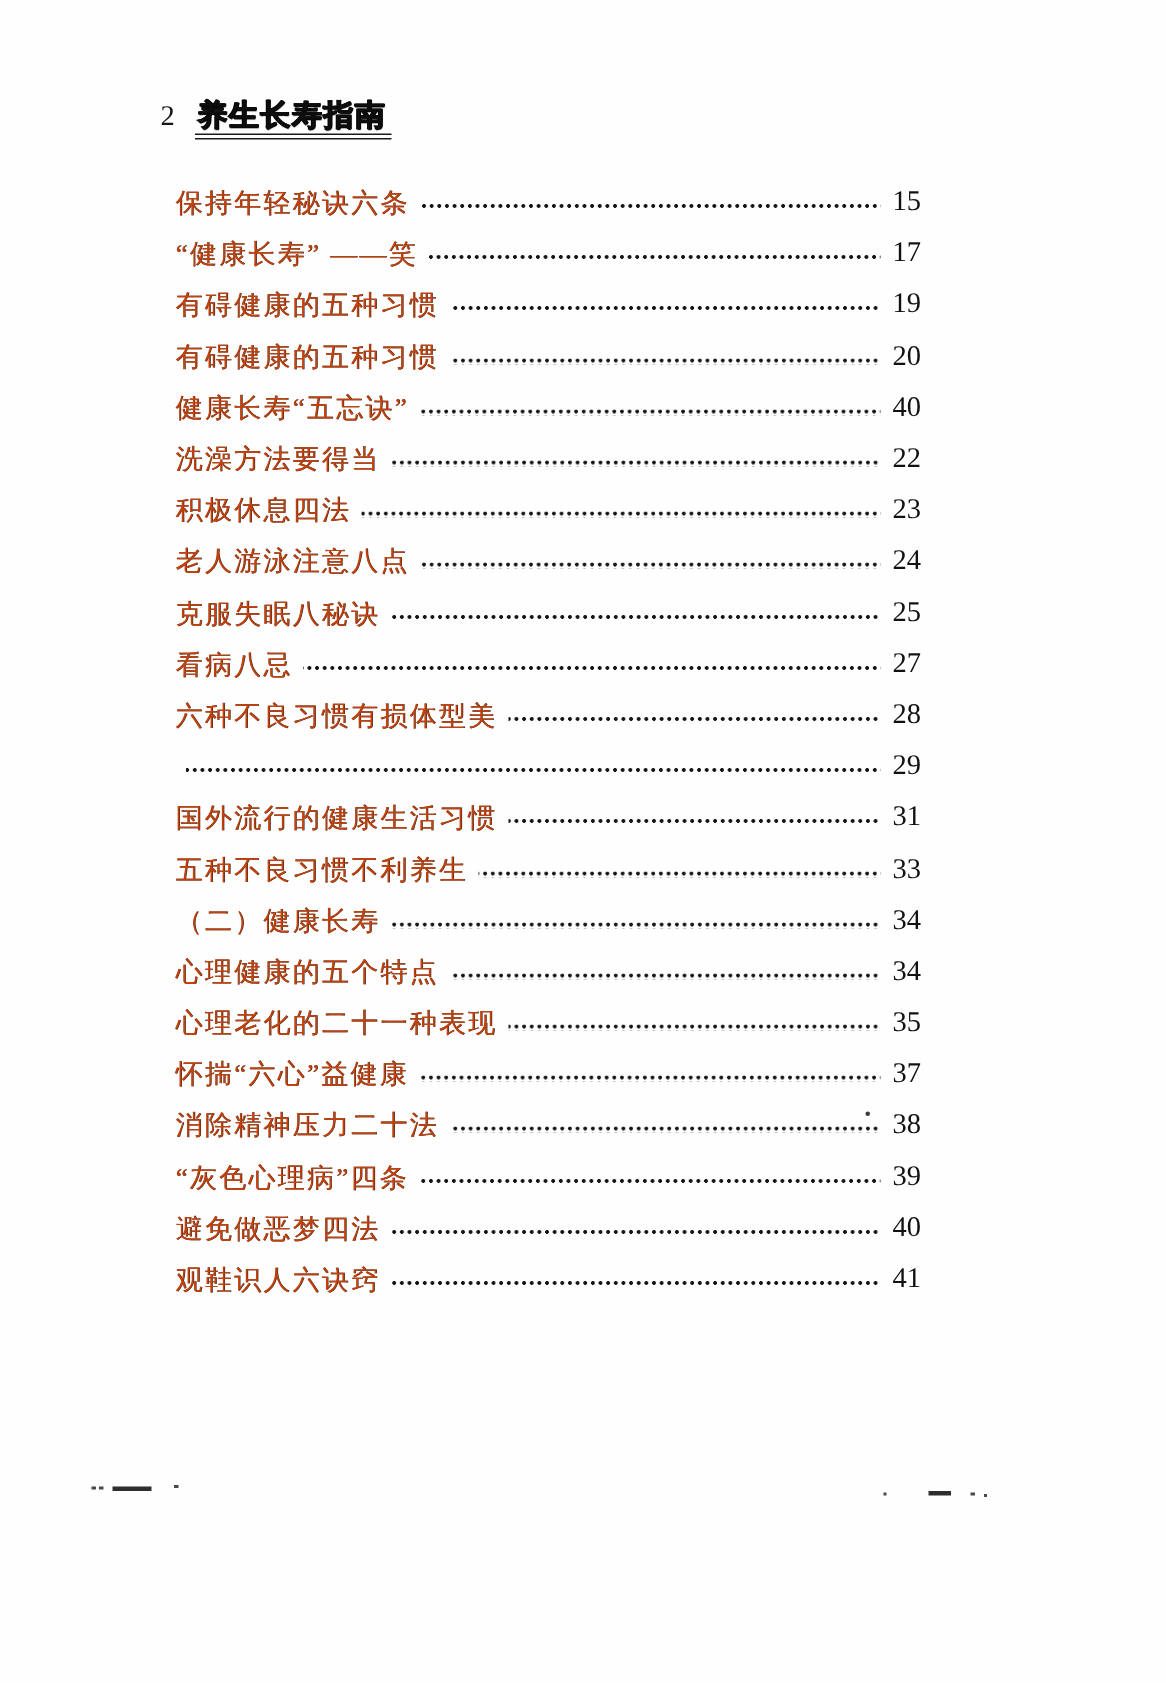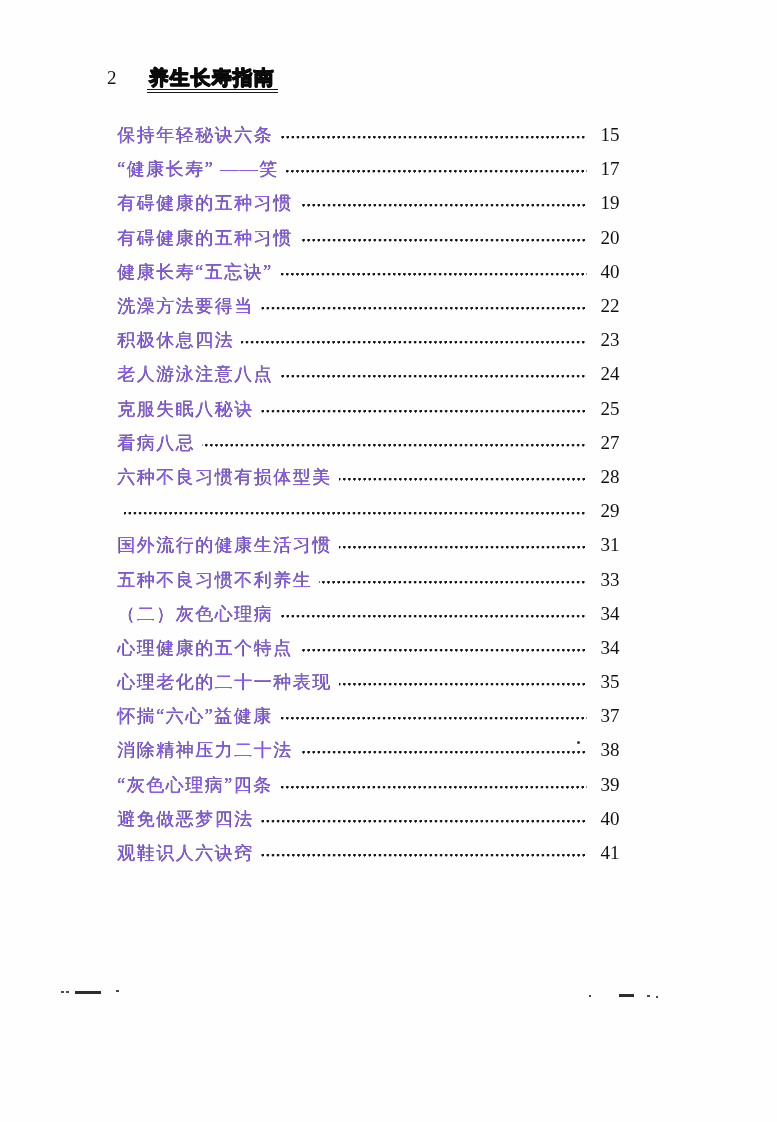--- a/index.html
+++ b/index.html
@@ -24,21 +24,21 @@
     display: flex;
     align-items: flex-start;
   }
   #folio {
     font-size: 19px;
     line-height: 24px;
     letter-spacing: 0;
     color: #161616;
   }
   #header-title {
-    margin-left: 30px;
+    margin-left: 13px;
     font-size: 20px;
     line-height: 22px;
     font-weight: 700;
     letter-spacing: 1px;
     color: #0d0d0d;
     
     text-shadow: 0.7px 0 0 #000, -0.5px 0 0 #000, 0 0.6px 0 #000, 0.4px 0.7px 0.6px #000;
     border-bottom: 4px double #1a1a1a;
     padding: 0 3px 1px 2px;
     filter: blur(0.2px);
@@ -52,38 +52,38 @@
   }
   .toc-row {
     display: flex;
     align-items: center;
     height: 34.2px;
     white-space: nowrap;
   }
   .toc-title {
     font-size: 18px;
     letter-spacing: 1.5px;
-    color: #8b5cf6;
+    color: #c2410c;
     flex: 0 0 auto;
     text-shadow: 0.3px 0.3px 0 #222;
   }
   .leader {
     flex: 1 1 auto;
     align-self: center;
     height: 4px;
     margin: 6px 8px 0 7px;
     background-image: radial-gradient(circle at 1.3px 1.3px, #161616 1.15px, rgba(0,0,0,0) 1.45px);
     background-size: 5.1px 4px;
     background-repeat: repeat-x;
     background-position: right center;
   }
   .toc-page {
     flex: 0 0 auto;
     width: 30px;
-    text-align: center;
+    text-align: left;
     font-size: 19px;
     color: #111;
   }
   
   .artifact {
     position: absolute;
     background: #4a4a4a;
   }
   #art-l1 { left: 61px;  top: 991px; width: 3px;  height: 2px; }
   #art-l2 { left: 66px;  top: 991px; width: 3px;  height: 2px; }
@@ -170,21 +170,21 @@
       <span class="toc-title">国外流行的健康生活习惯</span>
       <span class="leader"></span>
       <span class="toc-page">31</span>
     </div>
       <div class="toc-row">
       <span class="toc-title">五种不良习惯不利养生</span>
       <span class="leader"></span>
       <span class="toc-page">33</span>
     </div>
       <div class="toc-row">
-      <span class="toc-title">（二）灰色心理病</span>
+      <span class="toc-title">（二）健康长寿</span>
       <span class="leader"></span>
       <span class="toc-page">34</span>
     </div>
       <div class="toc-row">
       <span class="toc-title">心理健康的五个特点</span>
       <span class="leader"></span>
       <span class="toc-page">34</span>
     </div>
       <div class="toc-row">
       <span class="toc-title">心理老化的二十一种表现</span>

